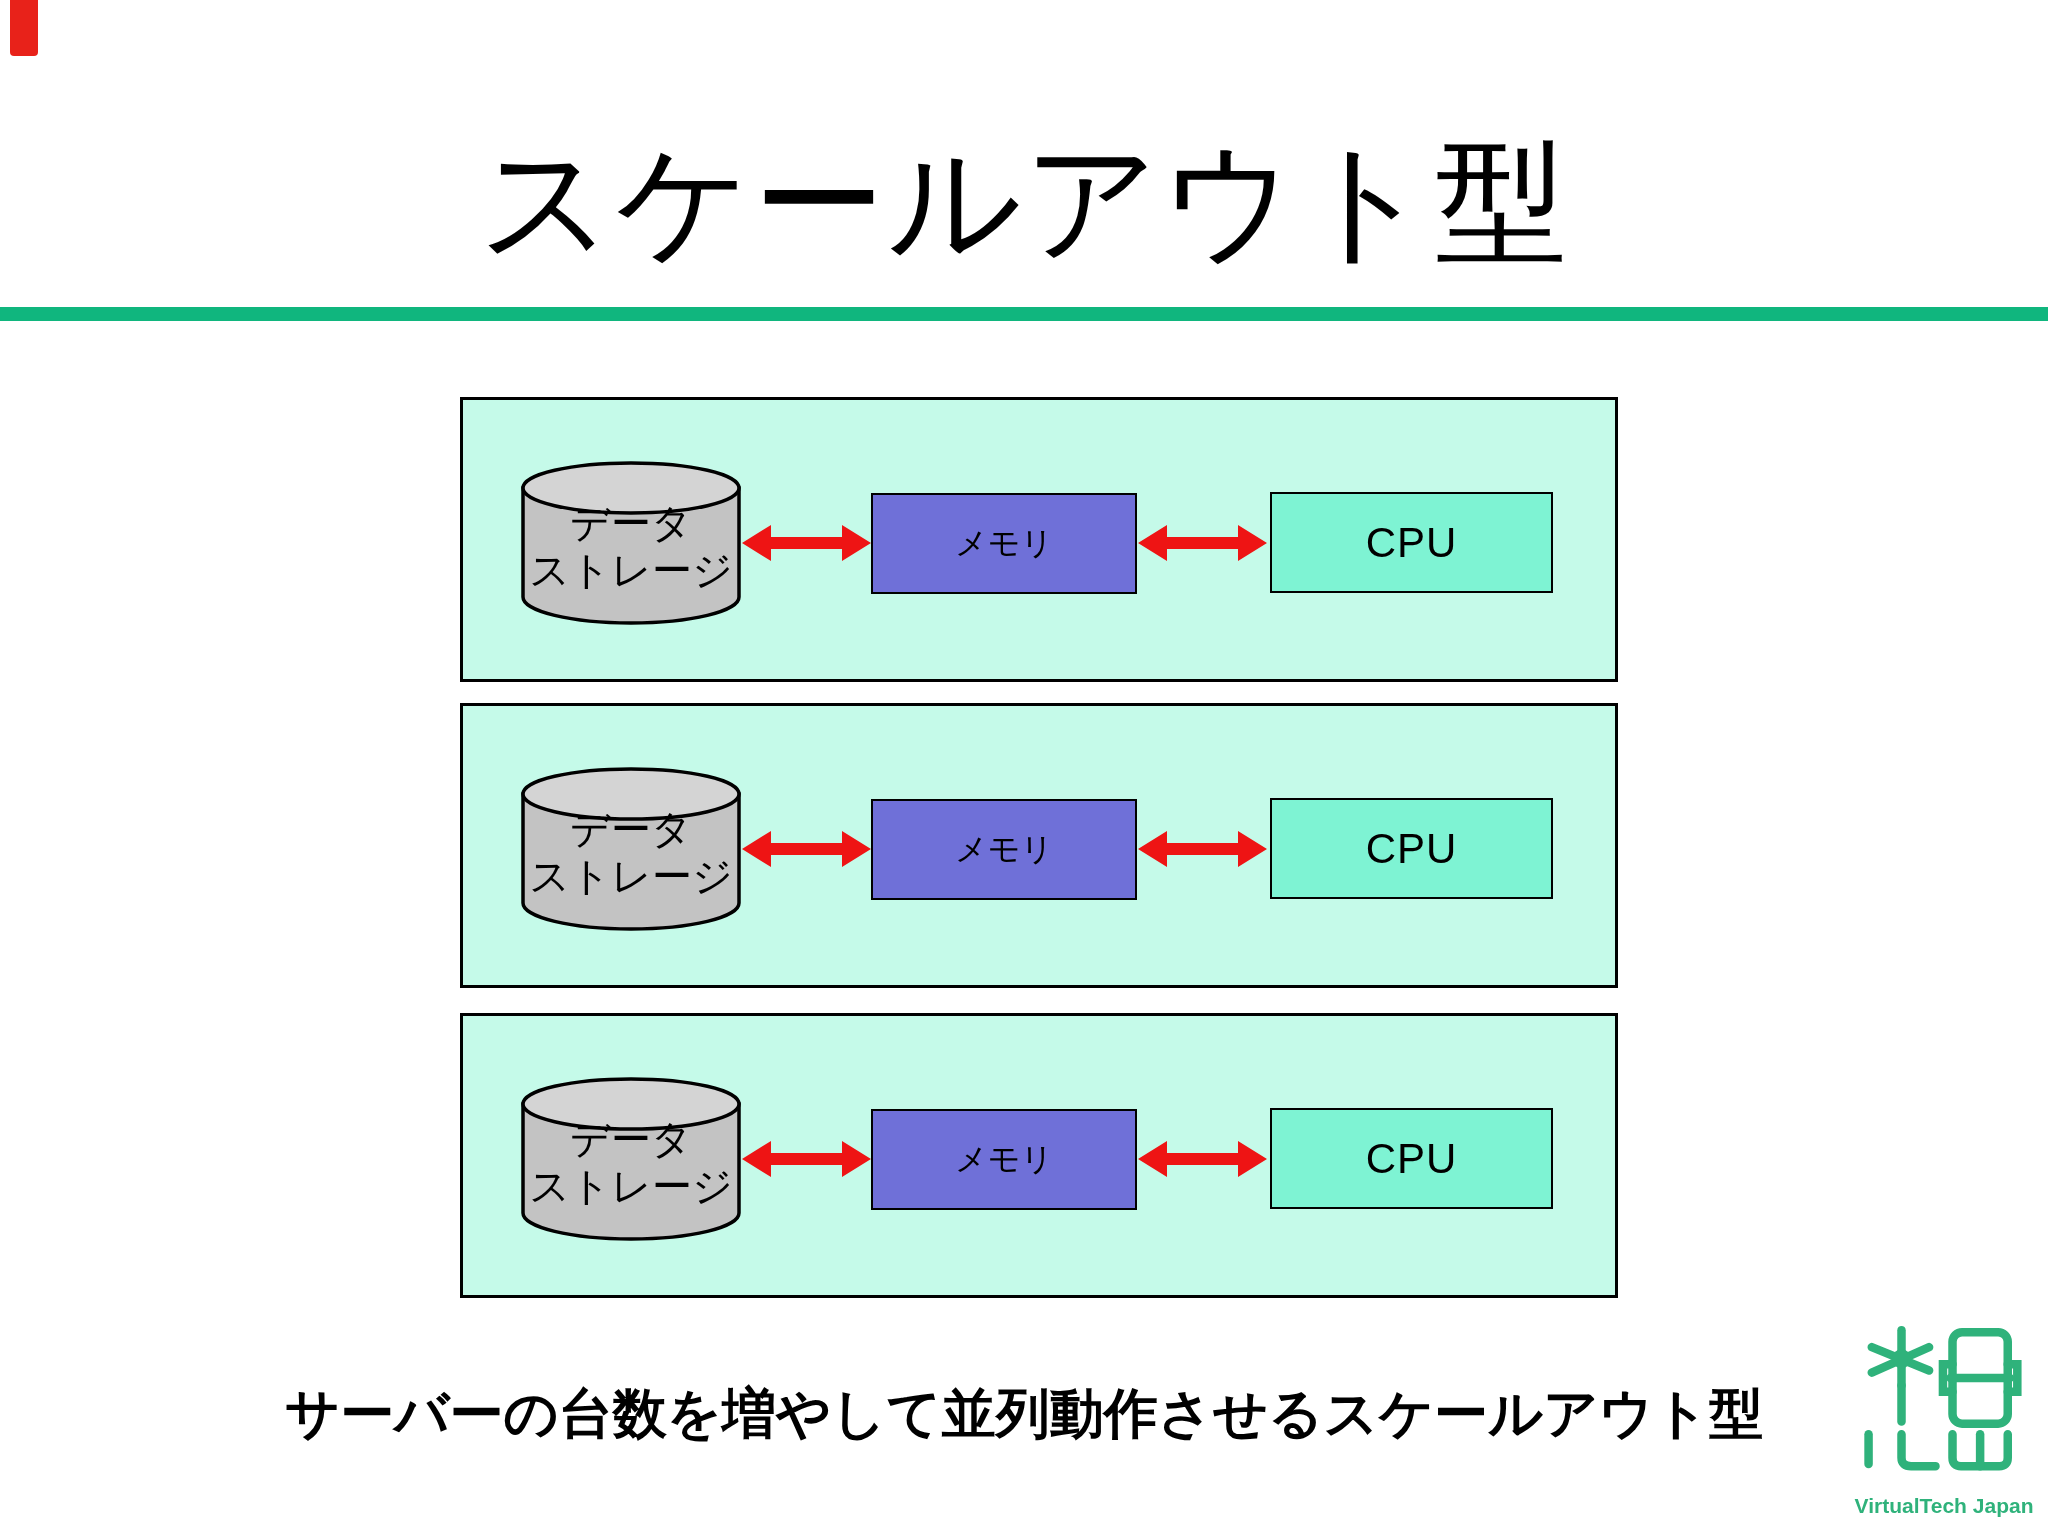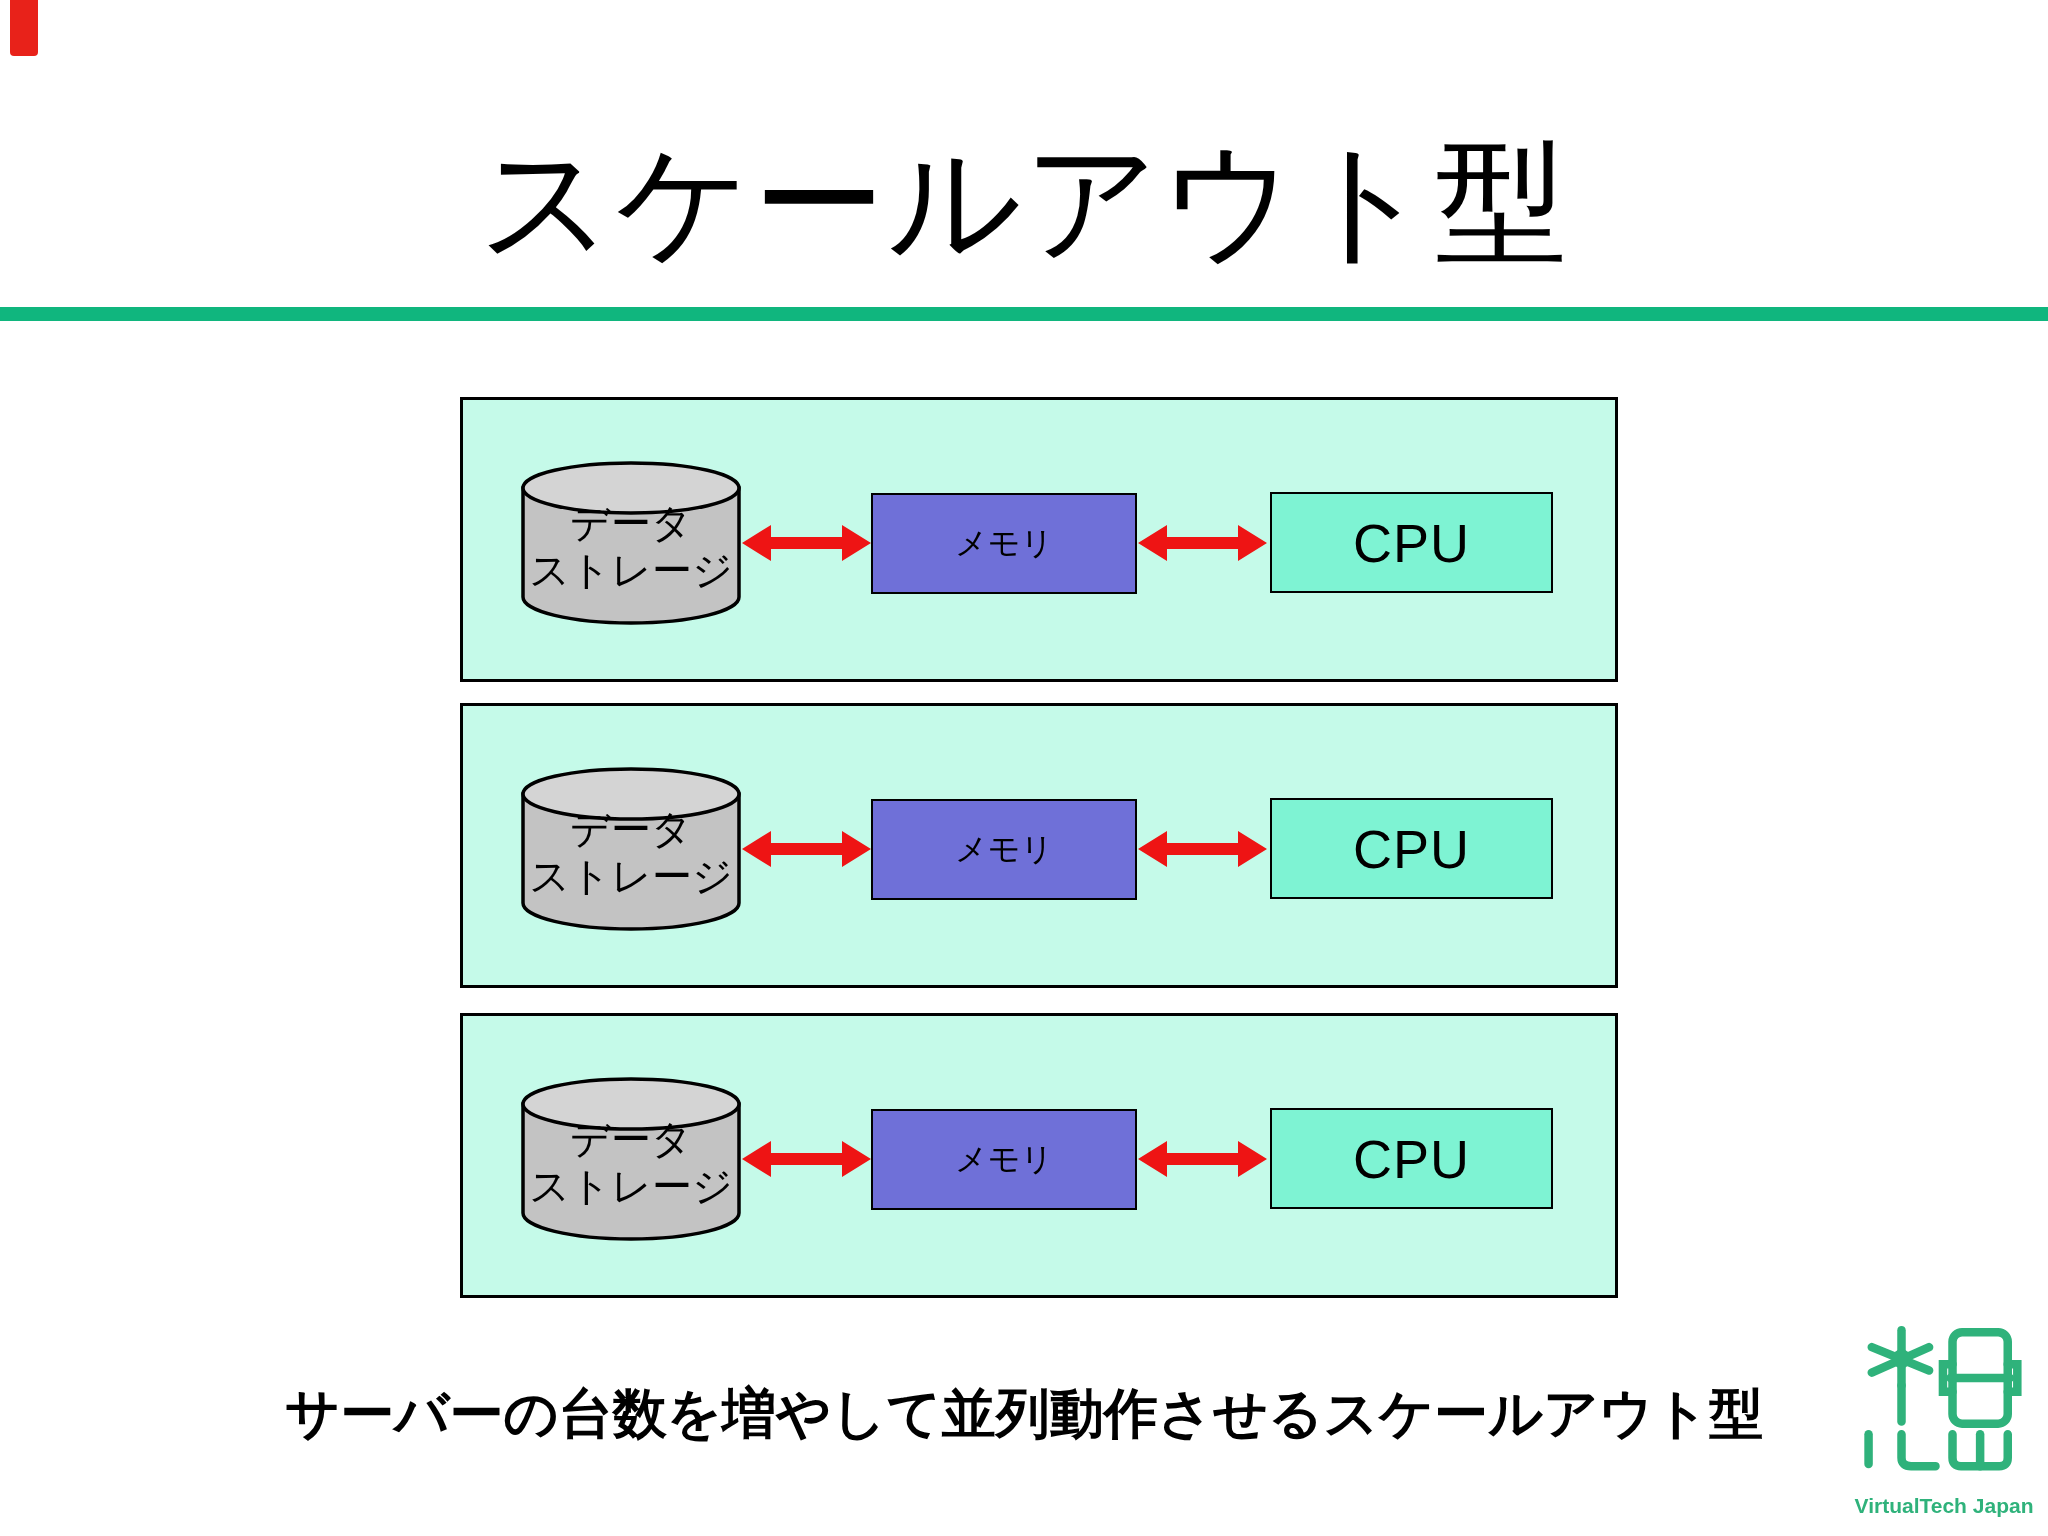--- a/index.html
+++ b/index.html
@@ -41,21 +41,21 @@
   .memory-box{
     position:absolute;left:408px;top:93px;width:266px;height:101px;
     background:#6f70d8;border:2px solid #000;box-sizing:border-box;
     display:flex;align-items:center;justify-content:center;
     font-size:32px;color:#000;
   }
   .cpu-box{
     position:absolute;left:807px;top:92px;width:283px;height:101px;
     background:#7ef3d3;border:2px solid #000;box-sizing:border-box;
     display:flex;align-items:center;justify-content:center;
-    font-size:54px;color:#000;letter-spacing:1px;
+    font-size:42px;color:#000;letter-spacing:1px;
   }
   .arrow{position:absolute;top:123px;width:131px;height:40px;}
   .arrow.a1{left:278px;}
   .arrow.a2{left:674px;}
 
   
   .caption{
     left:0;top:1340px;width:2048px;text-align:center;
     font-size:54px;font-weight:bold;color:#000;white-space:nowrap;margin-top:38px;
   }

